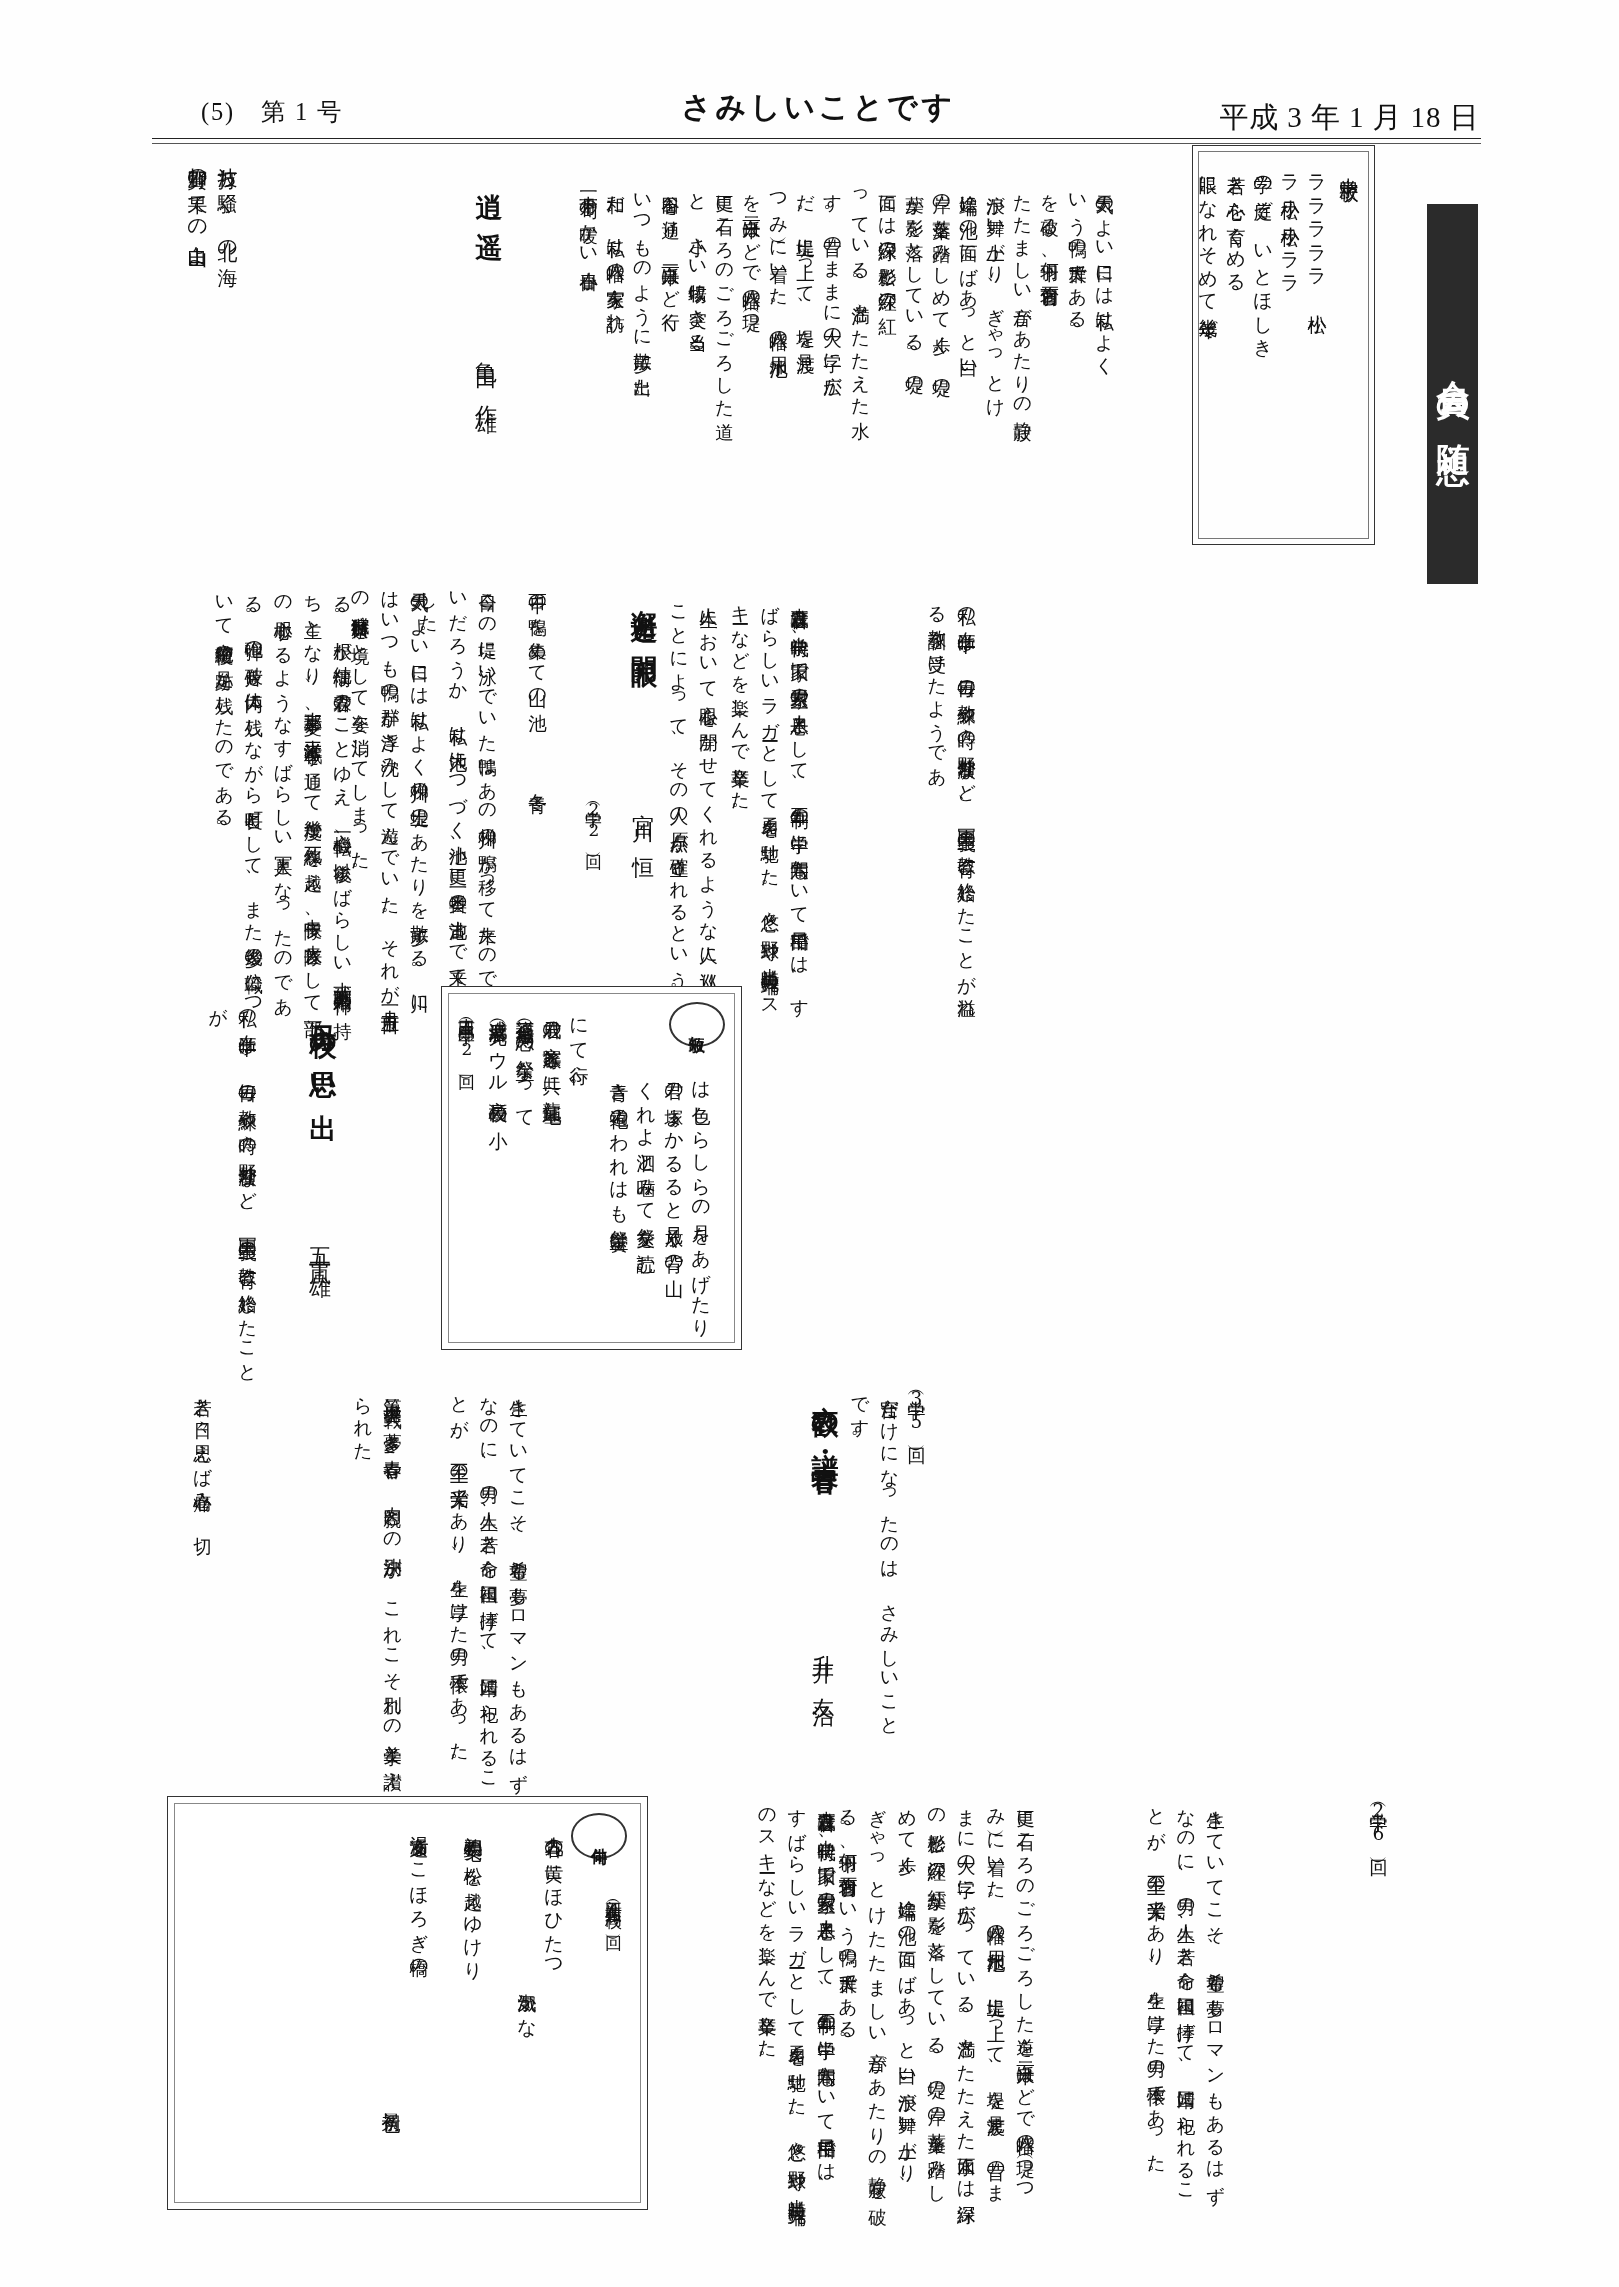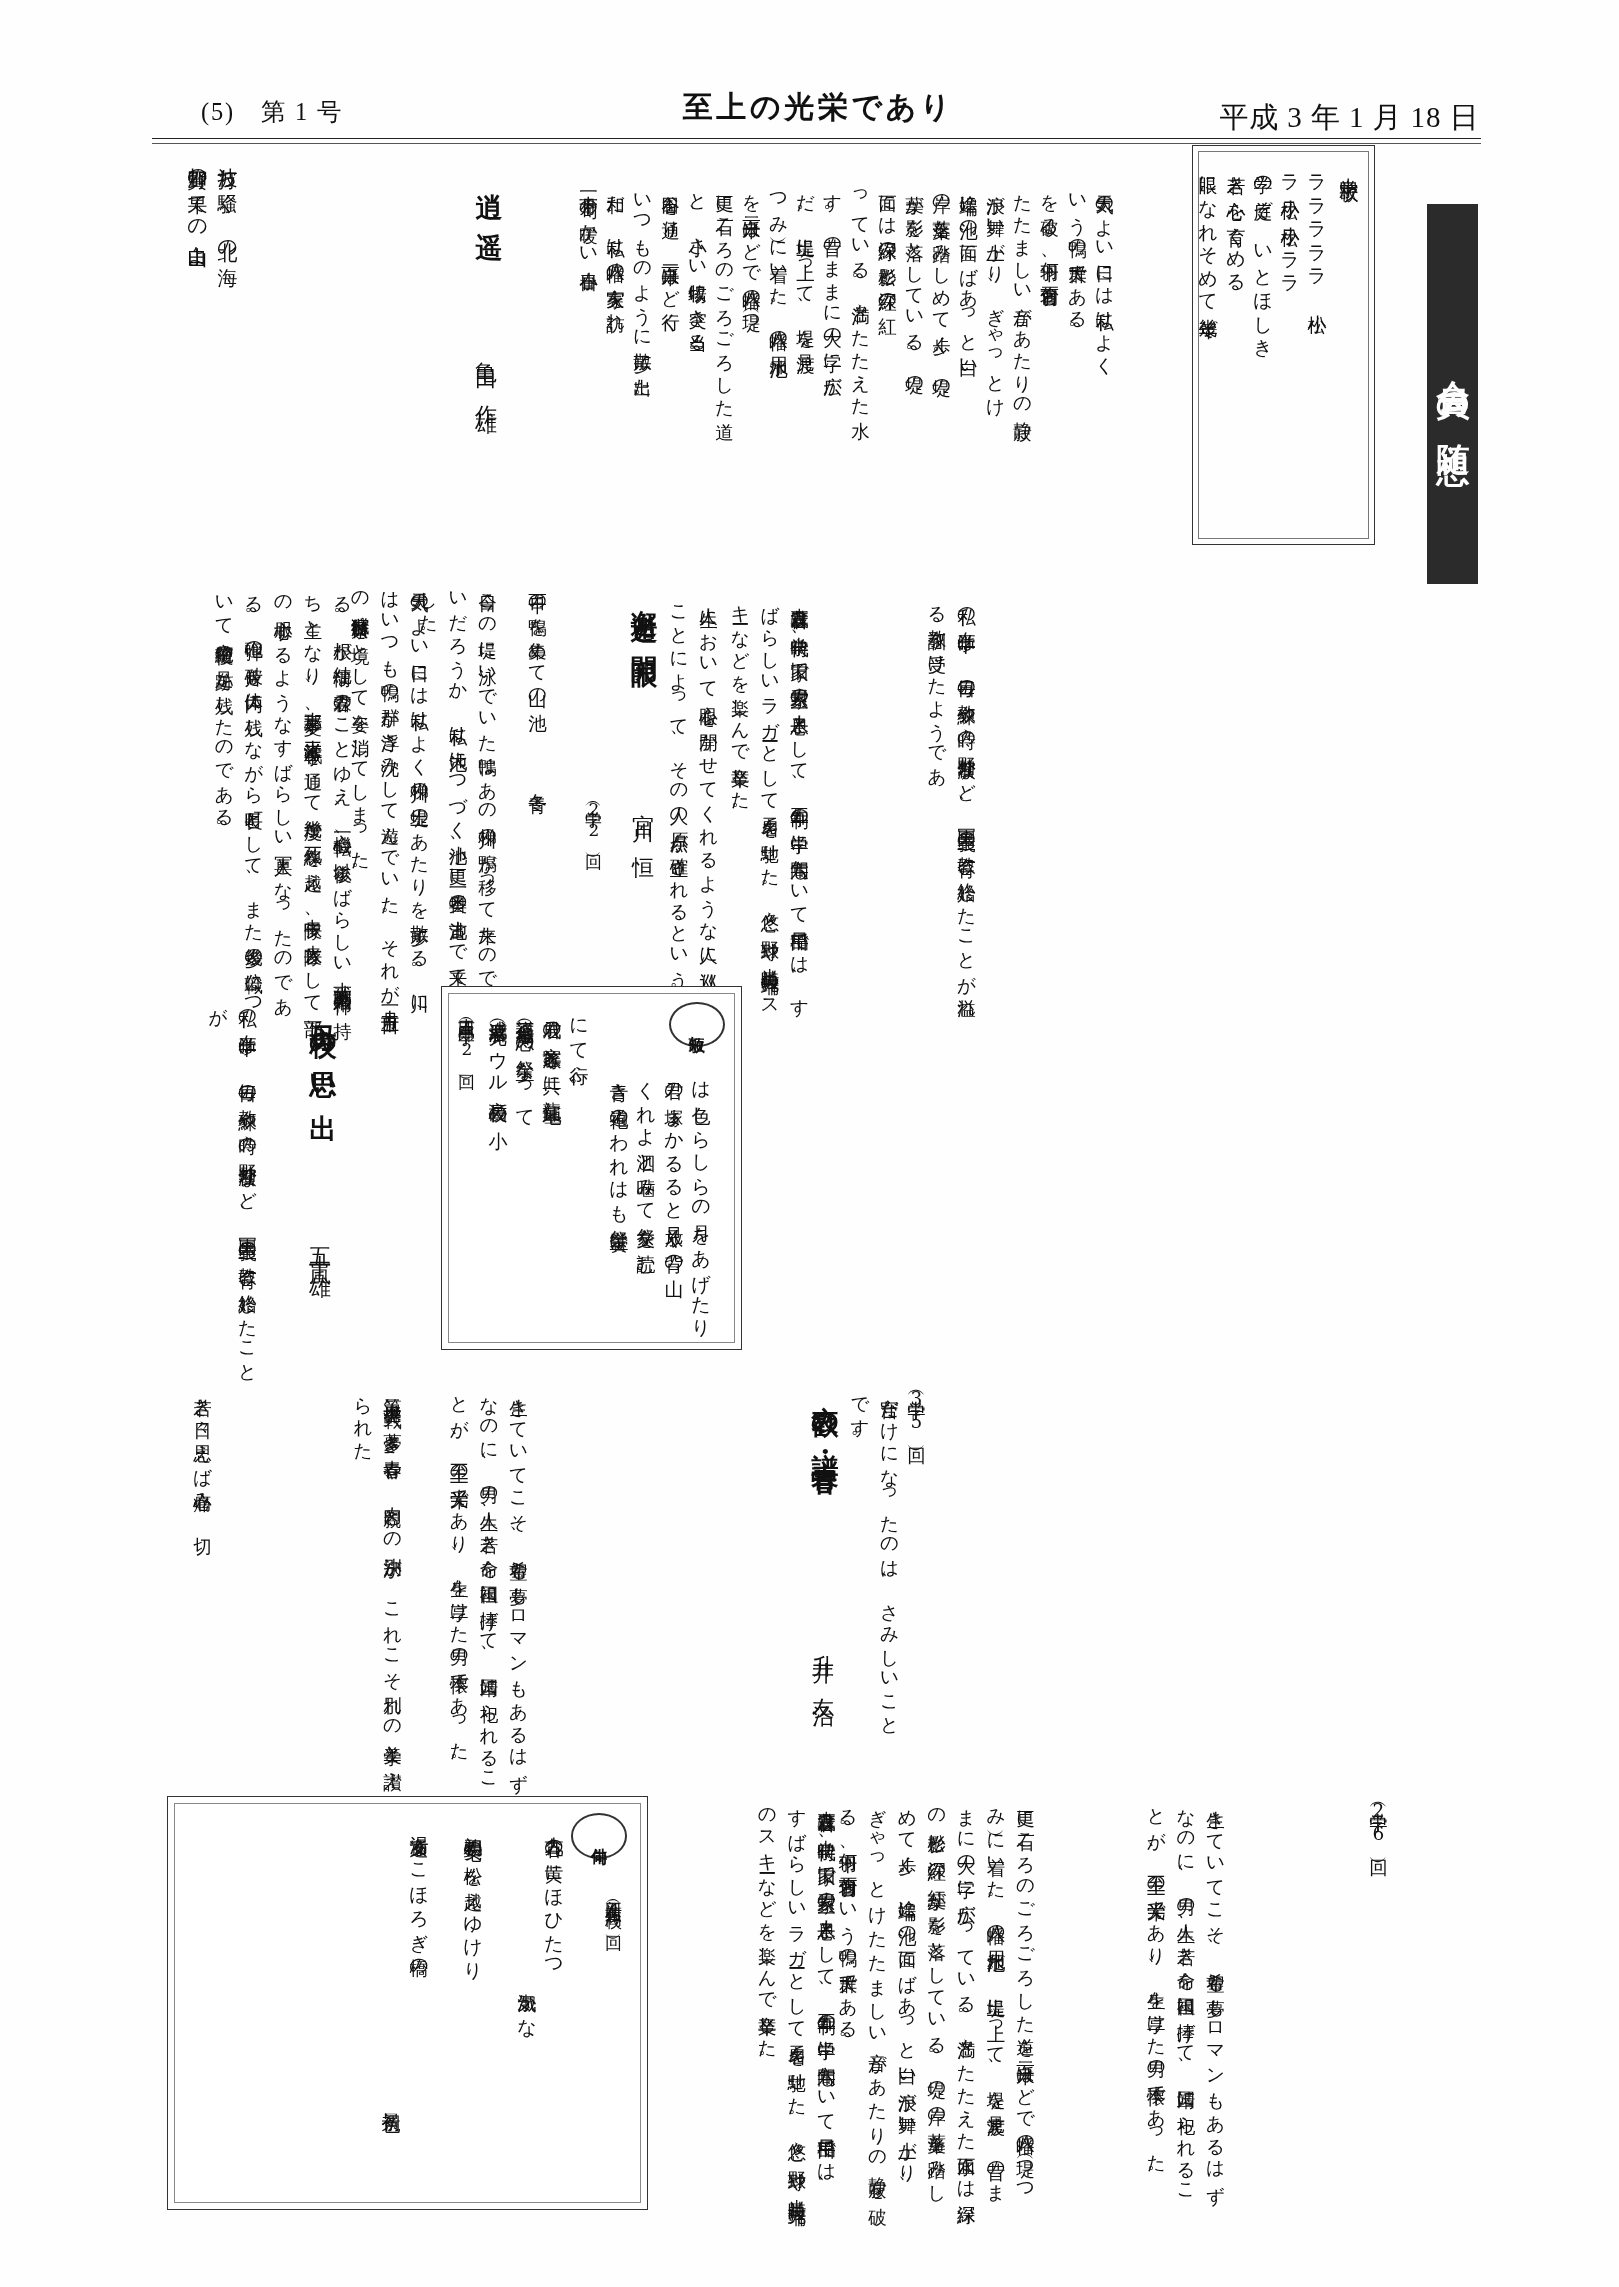--- a/index.html
+++ b/index.html
@@ -192,21 +192,21 @@
     letter-spacing: 1.8px;
   }
 </style>
 </head>
 <body>
 
 <div class="page">
 
   <div class="masthead">
     <div class="issue">(5)　第 1 号</div>
-    <div class="paper-title">至上の光栄であり</div>
+    <div class="paper-title">さみしいことです</div>
     <div class="date">平成 3 年 1 月 18 日</div>
   </div>
   <div class="rule"></div>
   <div class="rule2"></div>
 
   <div class="side-banner">会員の随想</div>
 
   <div class="songbox">
     <div class="inner"></div>
     <div class="label v">中学校歌</div>

